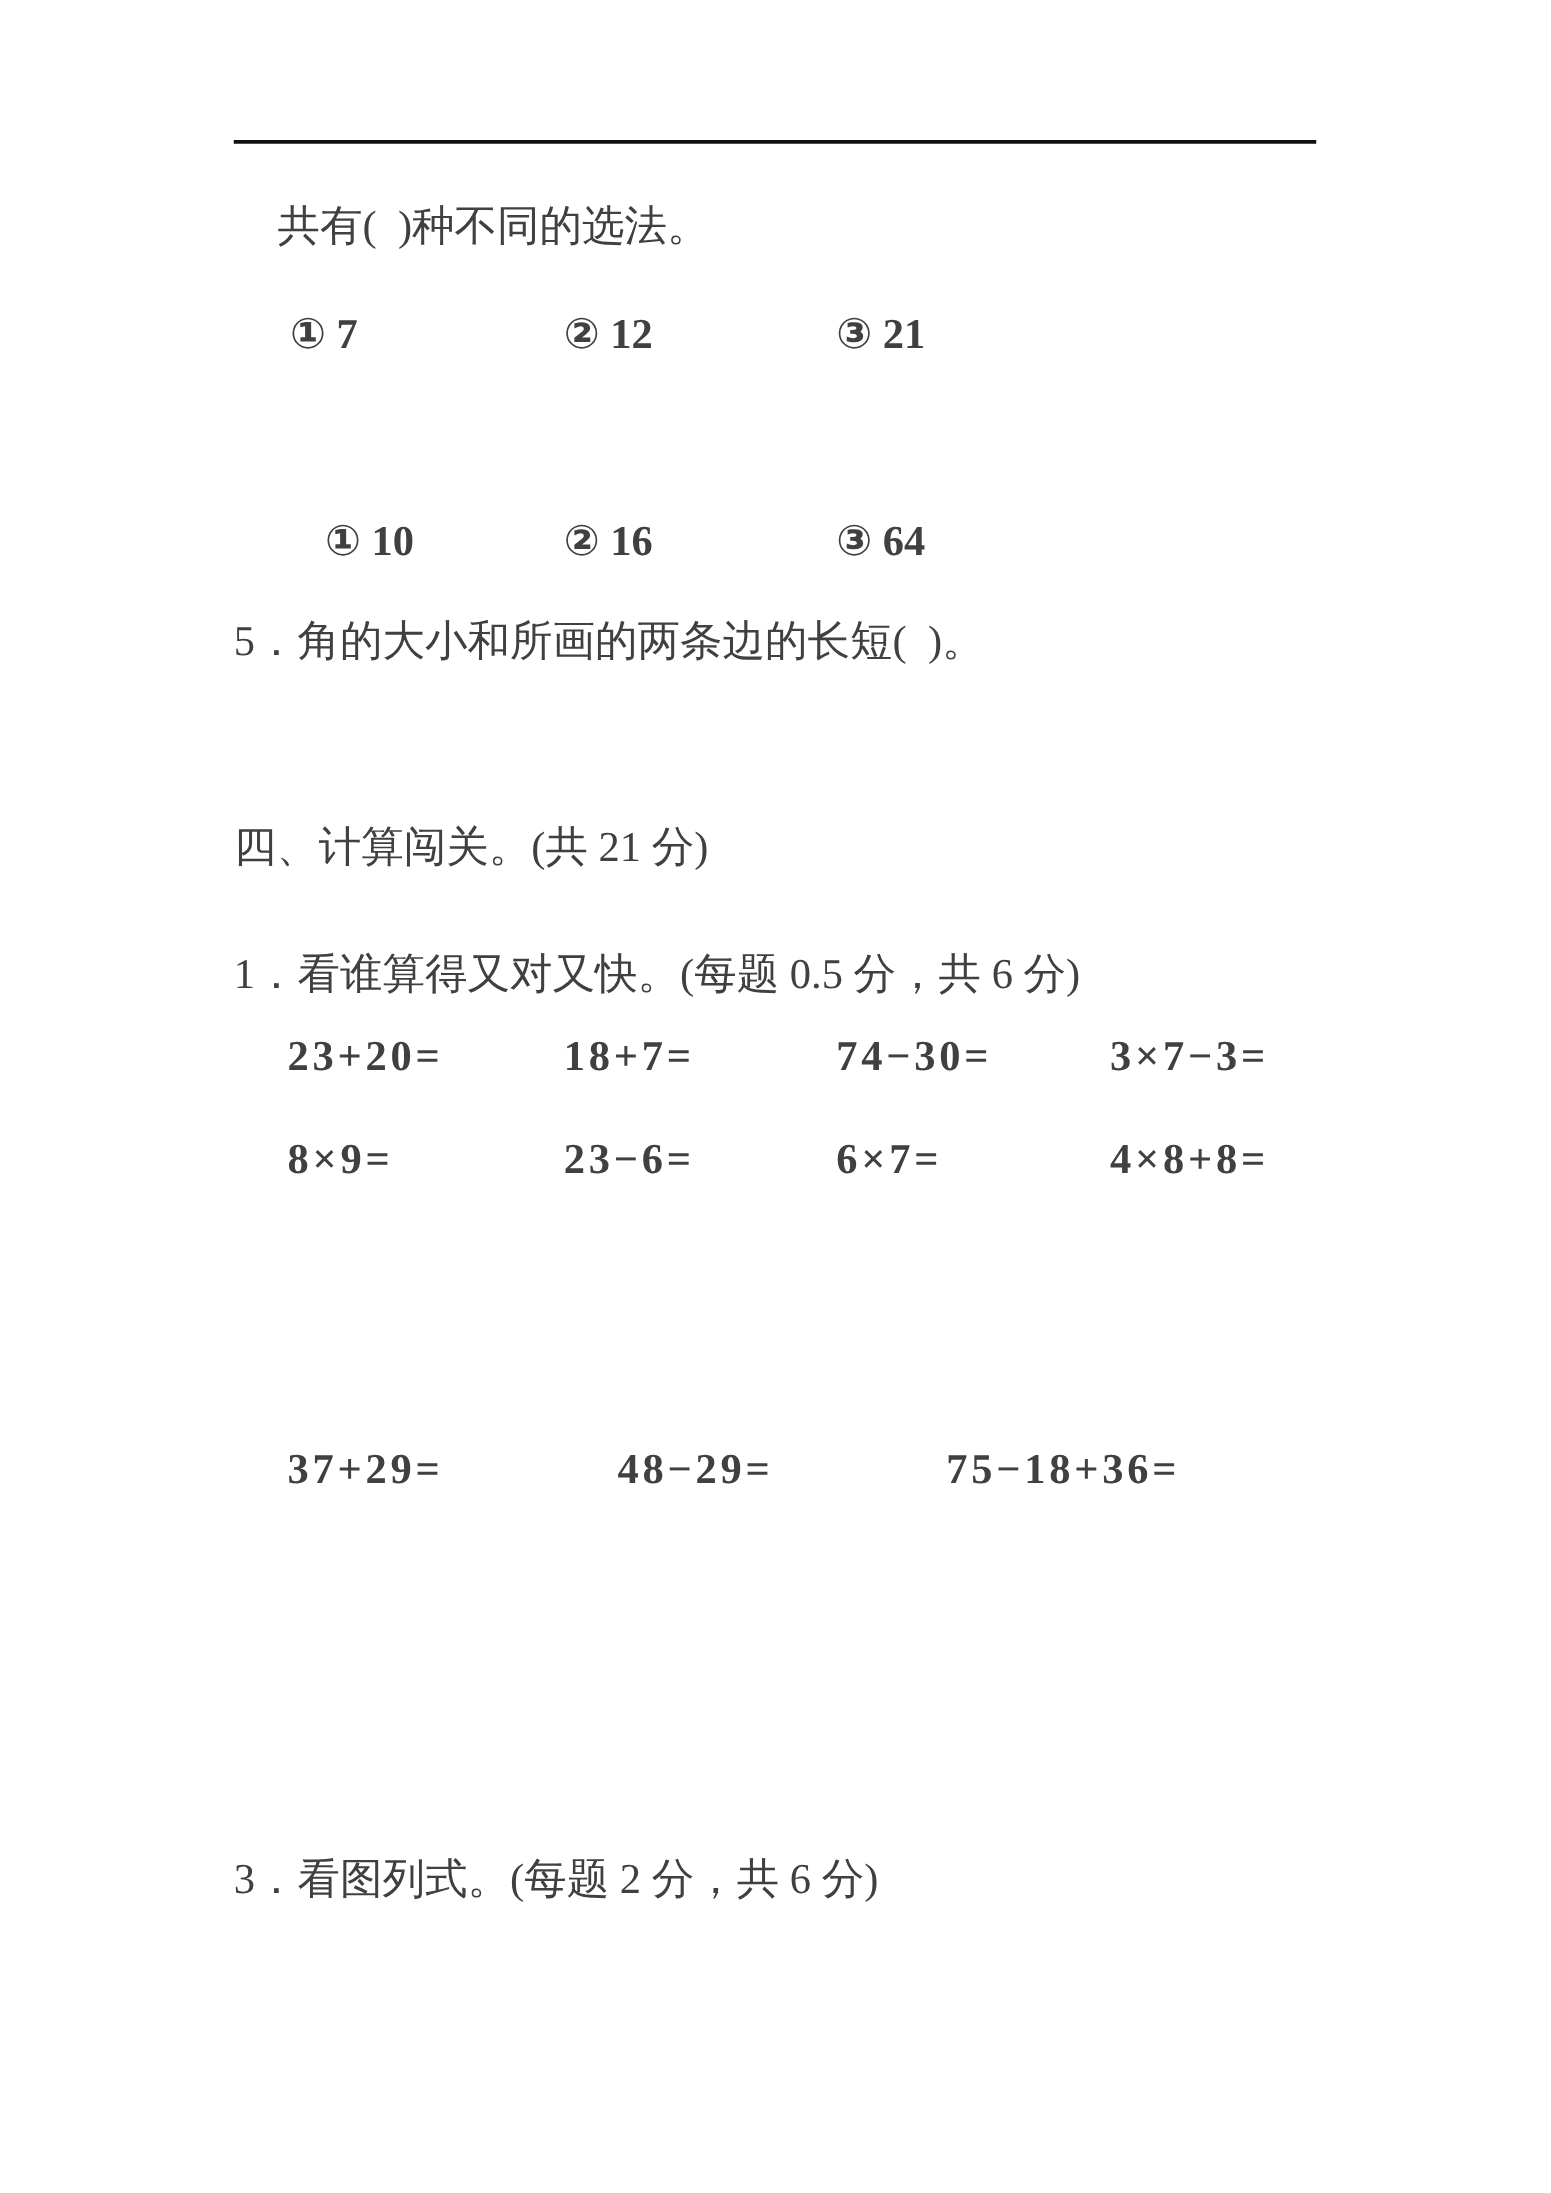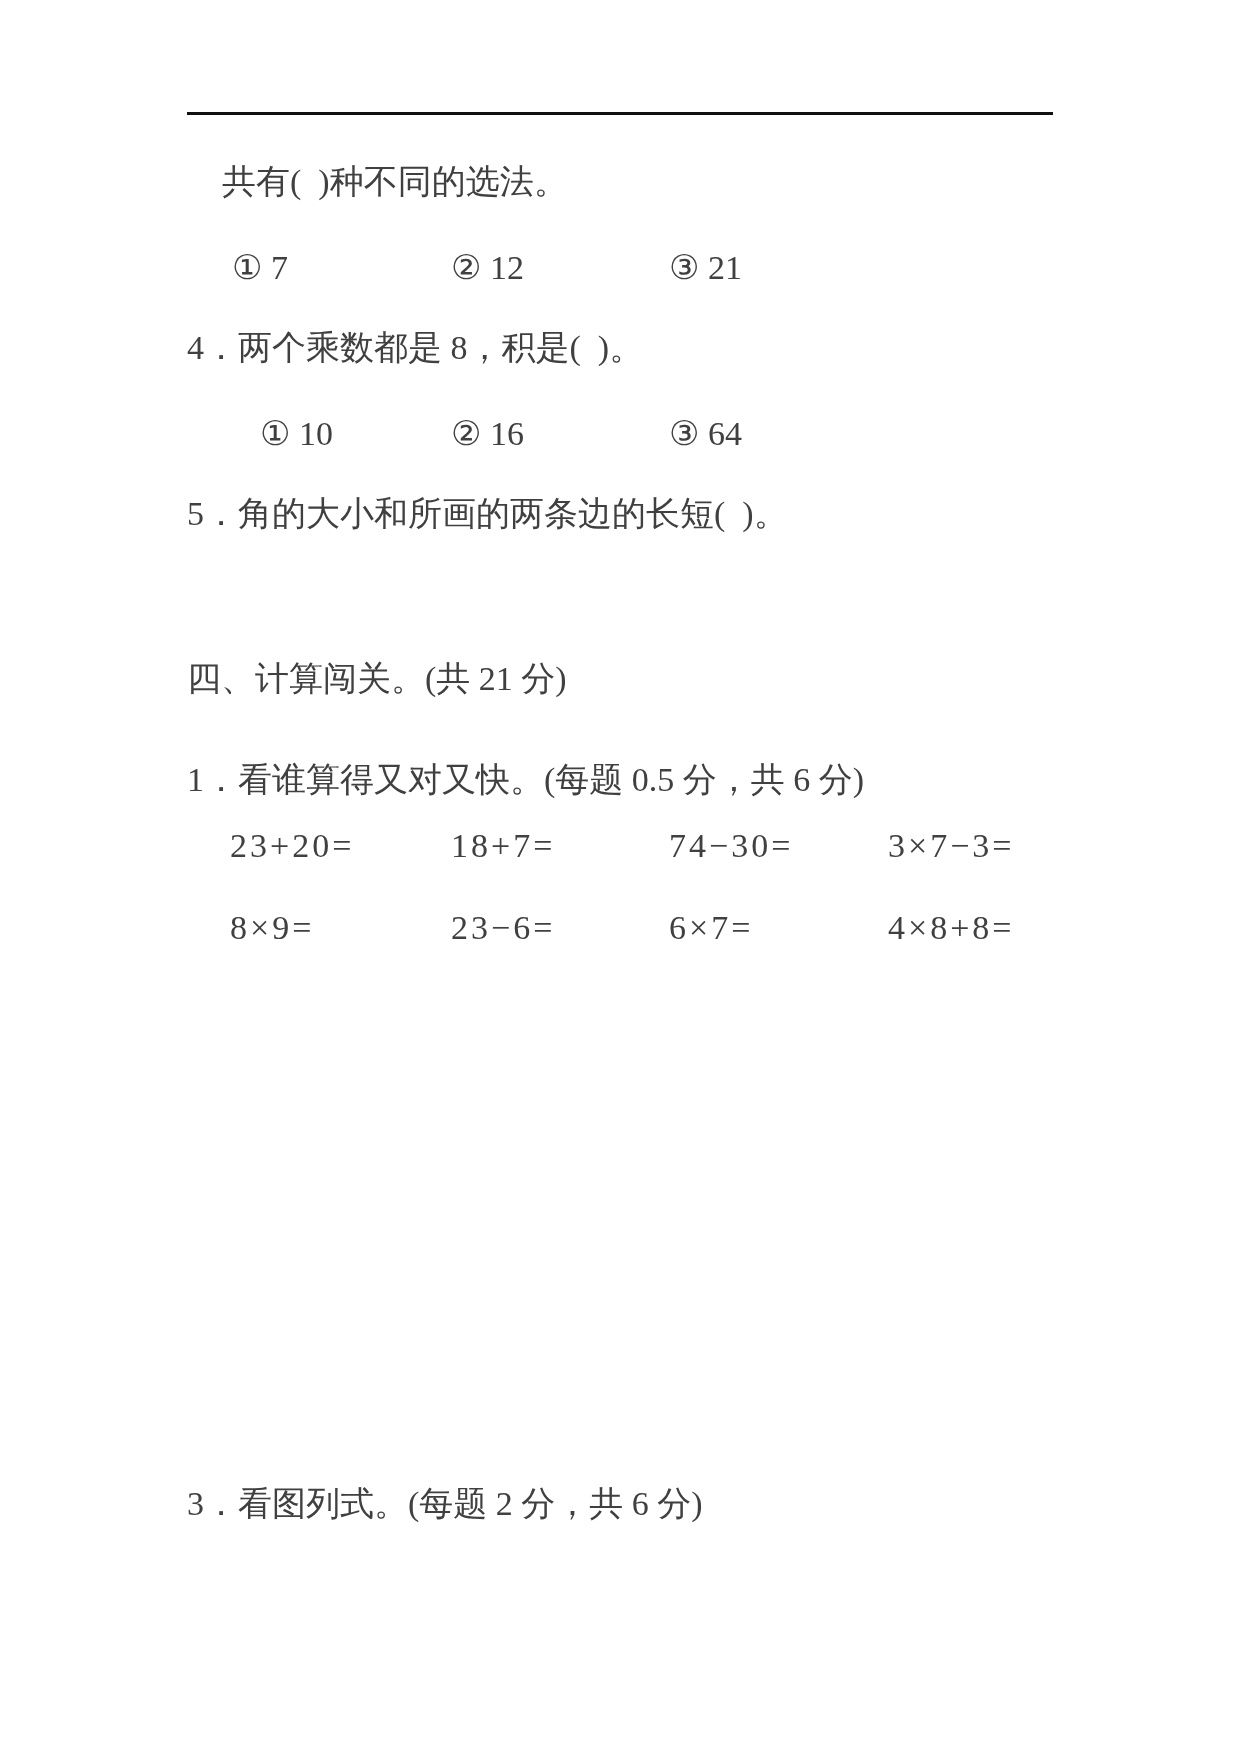--- a/index.html
+++ b/index.html
@@ -29,20 +29,21 @@
   .line {
     position: absolute;
     height: 44px;
     line-height: 44px;
     white-space: pre;
   }
   .row {
     position: absolute;
     height: 44px;
     line-height: 44px;
+    font-weight: bold;
   }
   .cell {
     position: absolute;
     top: 0;
     white-space: pre;
   }
   .expr {
     letter-spacing: 3px;
   }
 </style>
@@ -54,21 +55,20 @@
   <div class="divider"></div>
 
   <div class="line" style="left:222px; top:160px;">共有(  )种不同的选法。</div>
 
   <div class="row" style="left:232px; top:246px; width:820px;">
     <span class="cell" style="left:0px;">① 7</span>
     <span class="cell" style="left:219px;">② 12</span>
     <span class="cell" style="left:437px;">③ 21</span>
   </div>
 
-  <div class="line" style="left:187px; top:326px;">4．两个乘数都是 8，积是(  )。</div>
 
   <div class="row" style="left:232px; top:412px; width:820px;">
     <span class="cell" style="left:0px;margin-left:28px;">① 10</span>
     <span class="cell" style="left:219px;">② 16</span>
     <span class="cell" style="left:437px;">③ 64</span>
   </div>
 
   <div class="line" style="left:187px; top:492px;">5．角的大小和所画的两条边的长短(  )。</div>
 
 
@@ -85,16 +85,21 @@
 
   <div class="row" style="left:230px; top:906px; width:900px;">
     <span class="cell expr" style="left:0px;">8×9=</span>
     <span class="cell expr" style="left:221px;">23−6=</span>
     <span class="cell expr" style="left:439px;">6×7=</span>
     <span class="cell expr" style="left:658px;">4×8+8=</span>
   </div>
 
 
 
+  <div class="row" style="left:230px; top:1154px; width:900px;">
+    <span class="cell expr" style="left:0px;">37+29=</span>
+    <span class="cell expr" style="left:264px;">48−29=</span>
+    <span class="cell expr" style="left:527px;">75−18+36=</span>
+  </div>
 
   <div class="line" style="left:187px; top:1482px;">3．看图列式。(每题 2 分，共 6 分)</div>
 
 </div>
 
 </body></html>

